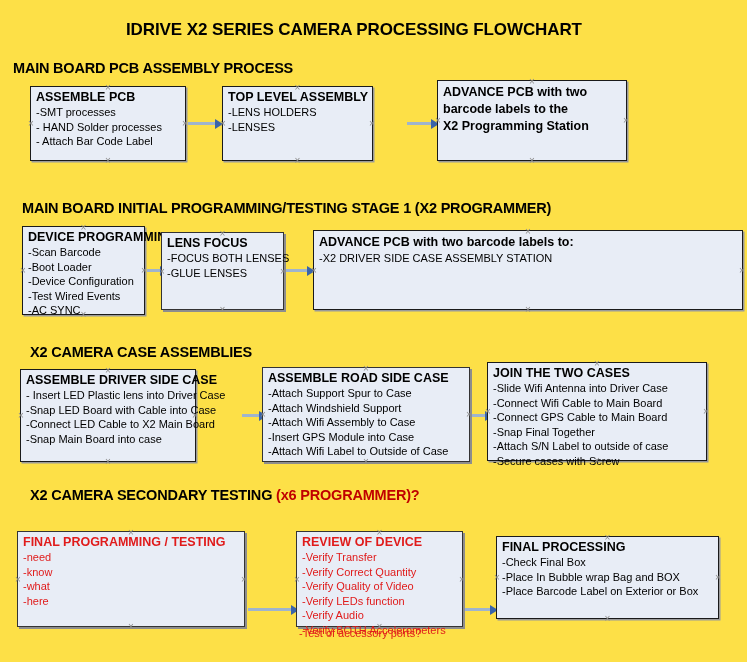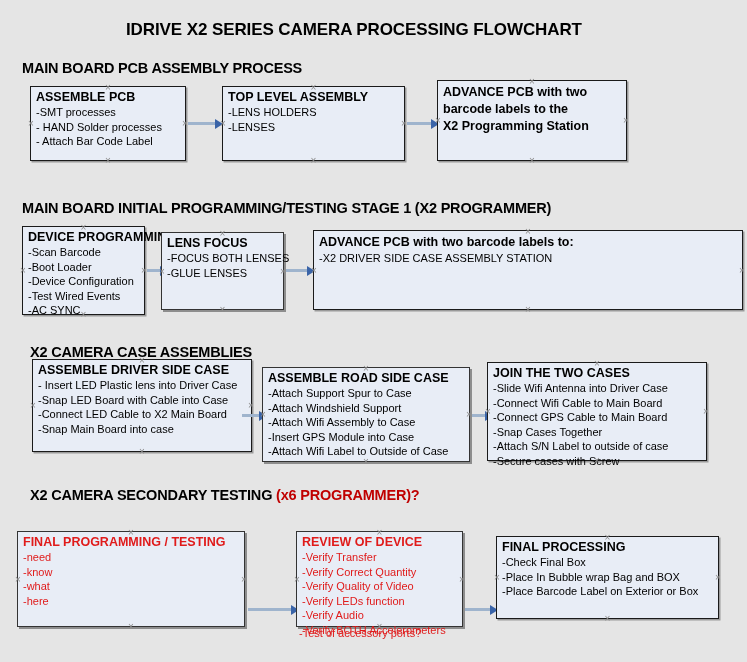--- a/index.html
+++ b/index.html
@@ -9,21 +9,21 @@
   }
   body {
     font-family: "Liberation Sans", sans-serif;
     color: #000000;
   }
   #canvas {
     position: relative;
     width: 747px;
     height: 662px;
     overflow: hidden;
-    background: #e5e5e5;
+    background: #fde047;
   }
   .abs { position: absolute; }
 
   .doc-title {
     font-size: 17px;
     font-weight: bold;
     letter-spacing: -0.1px;
     white-space: nowrap;
   }
   .section-heading {
@@ -109,38 +109,38 @@
     color: #e01b1b;
   }
 </style>
 </head>
 <body>
 
 <div id="canvas">
 
   <div class="abs doc-title" style="left:126px; top:20px;">IDRIVE X2  SERIES CAMERA PROCESSING FLOWCHART</div>
 
-  <div class="abs section-heading" style="left:22px; top:60px;">
+  <div class="abs section-heading" style="left:13px; top:60px;">
     <span>MAIN BOARD PCB ASSEMBLY PROCESS</span>
   </div>
 
   <div class="abs box" style="left:30px; top:86px; width:156px; height:75px;">
     <div class="box-title">ASSEMBLE PCB</div>
     <div class="box-line">-SMT processes</div>
     <div class="box-line">- HAND Solder processes</div>
     <div class="box-line">- Attach Bar Code Label</div>
     <span class="cx" style="left:50%; top:0;"></span>
     <span class="cx" style="left:50%; top:100%;"></span>
     <span class="cx" style="left:0; top:50%;"></span>
     <span class="cx" style="left:100%; top:50%;"></span>
   </div>
 
   <div class="arrow" style="left:188px; top:122px; width:28px;"></div>
 
-  <div class="abs box" style="left:222px; top:86px; width:183px; height:75px;">
+  <div class="abs box" style="left:222px; top:86px; width:151px; height:75px;">
     <div class="box-title">TOP LEVEL ASSEMBLY</div>
     <div class="box-line">-LENS HOLDERS</div>
     <div class="box-line">-LENSES</div>
     <span class="cx" style="left:50%; top:0;"></span>
     <span class="cx" style="left:50%; top:100%;"></span>
     <span class="cx" style="left:0; top:50%;"></span>
     <span class="cx" style="left:100%; top:50%;"></span>
   </div>
 
   <div class="arrow" style="left:407px; top:122px; width:25px;"></div>
@@ -192,21 +192,21 @@
     <span class="cx" style="left:50%; top:0;"></span>
     <span class="cx" style="left:50%; top:100%;"></span>
     <span class="cx" style="left:0; top:50%;"></span>
     <span class="cx" style="left:100%; top:50%;"></span>
   </div>
 
   <div class="abs section-heading" style="left:30px; top:344px;">
     <span>X2 CAMERA CASE ASSEMBLIES</span>
   </div>
 
-  <div class="abs box" style="left:20px; top:359px; width:220px; height:93px;margin-left:12px;">
+  <div class="abs box" style="left:20px; top:369px; width:176px; height:93px;">
     <div class="box-title">ASSEMBLE DRIVER SIDE CASE</div>
     <div class="box-line">- Insert LED Plastic lens into Driver Case</div>
     <div class="box-line">-Snap LED Board with Cable into Case</div>
     <div class="box-line">-Connect LED Cable to X2 Main Board</div>
     <div class="box-line">-Snap Main Board into case</div>
     <span class="cx" style="left:50%; top:0;"></span>
     <span class="cx" style="left:50%; top:100%;"></span>
     <span class="cx" style="left:0; top:50%;"></span>
     <span class="cx" style="left:100%; top:50%;"></span>
   </div>
@@ -226,21 +226,21 @@
     <span class="cx" style="left:100%; top:50%;"></span>
   </div>
 
   <div class="arrow" style="left:472px; top:414px; width:14px;"></div>
 
   <div class="abs box" style="left:487px; top:362px; width:220px; height:99px;">
     <div class="box-title">JOIN THE TWO CASES</div>
     <div class="box-line">-Slide Wifi Antenna into Driver Case</div>
     <div class="box-line">-Connect Wifi Cable to Main Board</div>
     <div class="box-line">-Connect GPS Cable to Main Board</div>
-    <div class="box-line">-Snap Cases Together</div>
+    <div class="box-line">-Snap Final Together</div>
     <div class="box-line">-Attach S/N Label to outside of case</div>
     <div class="box-line">-Secure cases with Screw</div>
     <span class="cx" style="left:50%; top:0;"></span>
     <span class="cx" style="left:50%; top:100%;"></span>
     <span class="cx" style="left:0; top:50%;"></span>
     <span class="cx" style="left:100%; top:50%;"></span>
   </div>
 
   <div class="abs section-heading" style="left:30px; top:487px;">
     <span>X2 CAMERA SECONDARY TESTING </span><span class="accent">(x6 PROGRAMMER)?</span>

